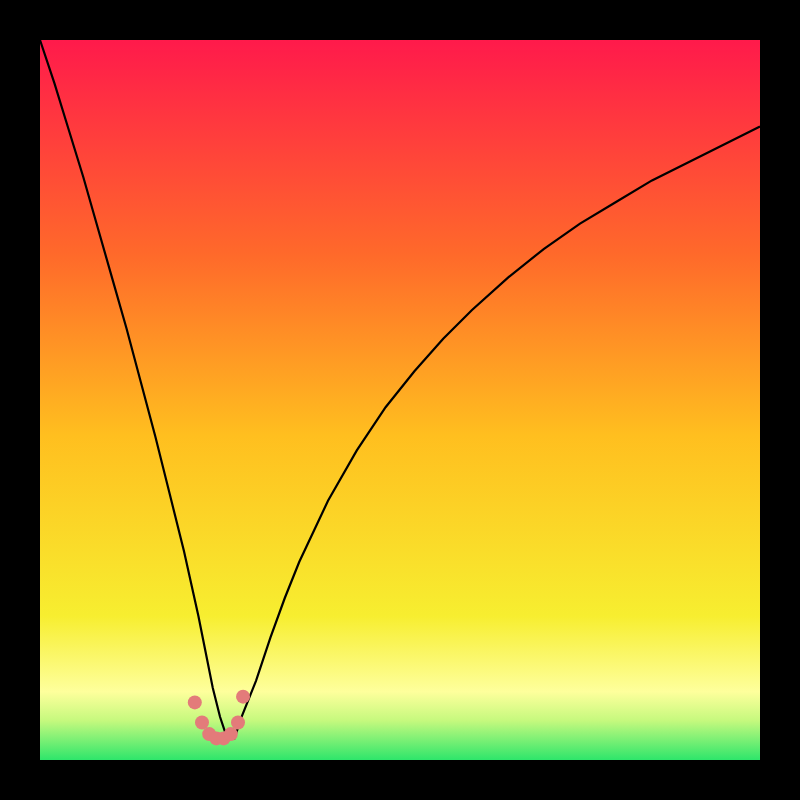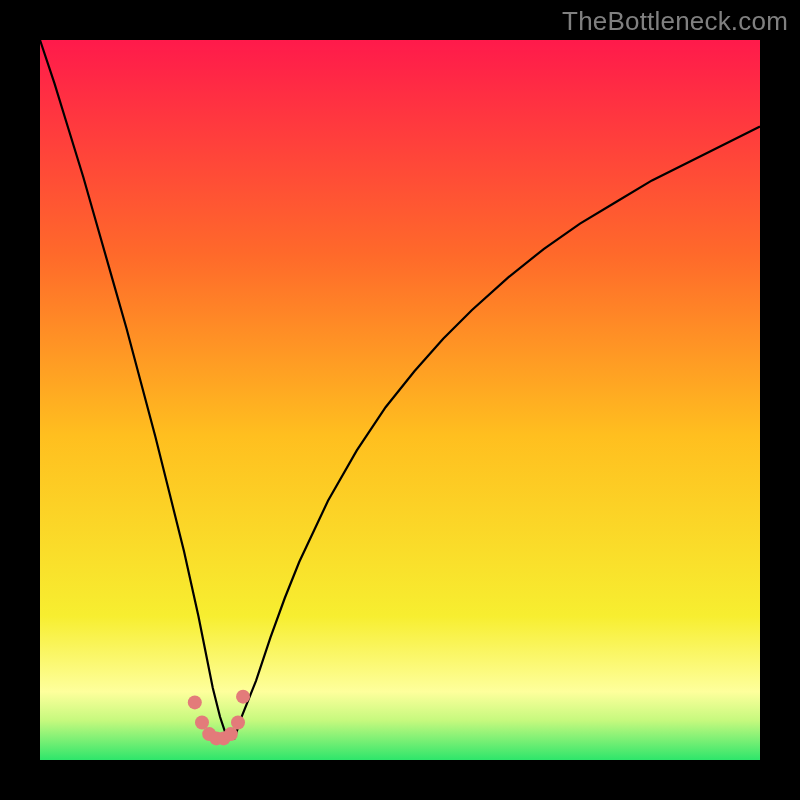--- a/index.html
+++ b/index.html
@@ -32,21 +32,20 @@
     top: 0;
     width: 800px;
     height: 800px;
     z-index: 2;
   }
 </style>
 </head>
 <body>
 
 <div class="wrap">
-  <div class="watermark">TheBottleneck.com</div>
   <svg class="plot" viewBox="0 0 800 800">
     <defs>
       <linearGradient id="bg-grad" x1="0" y1="0" x2="0" y2="1">
         <stop id="g0" offset="0" stop-color="#ff1a4b"></stop>
         <stop id="g1" offset="0.30" stop-color="#ff6a2a"></stop>
         <stop id="g2" offset="0.55" stop-color="#ffbf1f"></stop>
         <stop id="g3" offset="0.80" stop-color="#f7ee30"></stop>
         <stop id="g4" offset="0.905" stop-color="#feff9c"></stop>
         <stop id="g5" offset="0.945" stop-color="#c6f97e"></stop>
         <stop id="g6" offset="1" stop-color="#2ee66b"></stop>

